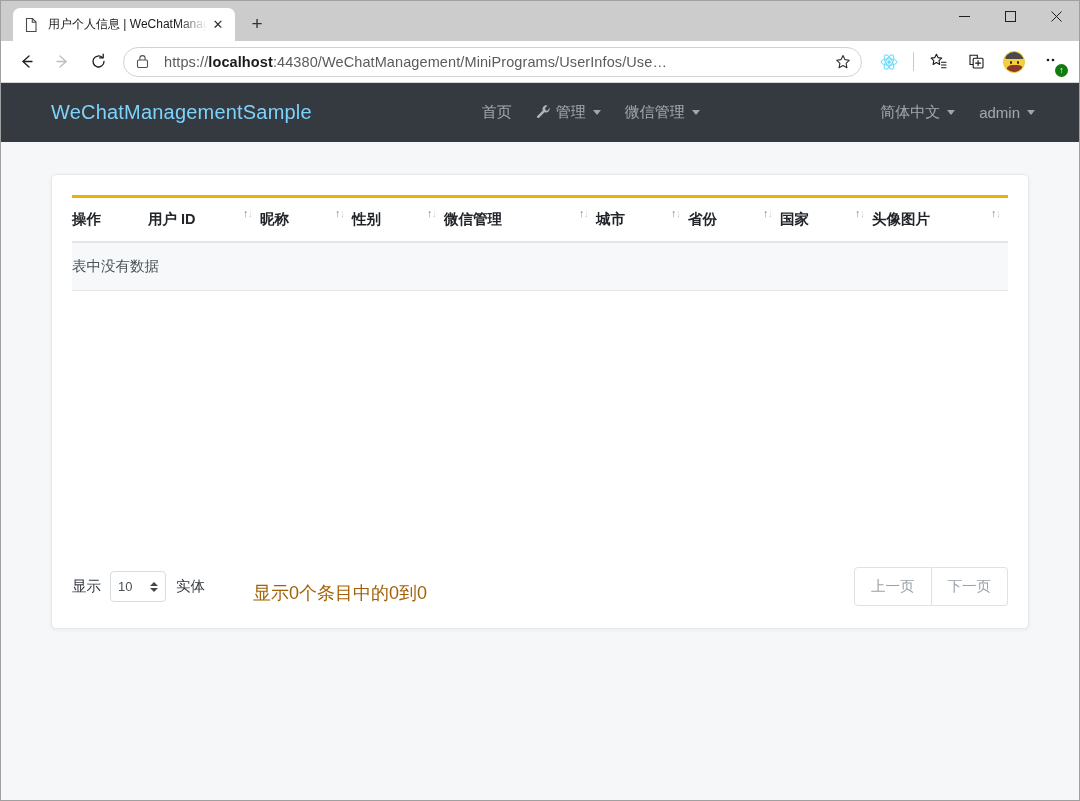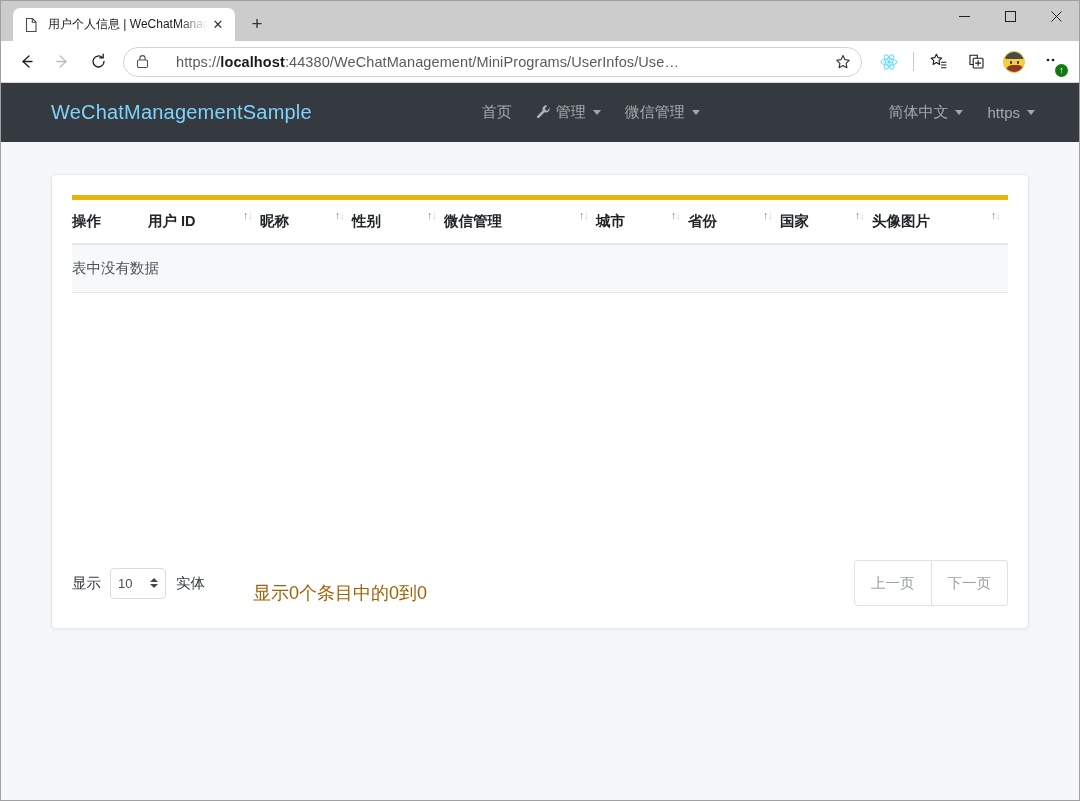--- a/index.html
+++ b/index.html
@@ -98,21 +98,20 @@
 
   .urlbar {
     flex: 1 1 auto; height: 30px;
     background: #ffffff;
     border: 1px solid #d2d2d2;
     border-radius: 15px;
     display: flex; align-items: center;
     padding: 0 4px 0 12px;
     margin: 0 8px 0 6px;
     min-width: 0;
-    gap: 12px;
   }
   .lock-icon { flex: 0 0 18px; margin-right: 10px; display: flex; align-items: center; color: #505050; }
   .url-text {
     flex: 1 1 auto;
     font-size: 14.5px; color: #5b5b5b;
     white-space: nowrap; overflow: hidden;
     letter-spacing: 0.1px;
   }
   .url-text .host { color: #1a1a1a; font-weight: 600; }
   .url-star {
@@ -227,21 +226,21 @@
     padding: 20px 20px 0 20px;
     display: flex; flex-direction: column;
     position: relative;
   }
 
   table.dt { width: 100%; border-collapse: collapse; table-layout: fixed; }
   table.dt thead th {
     font-size: 14.5px; font-weight: bold; color: #212529;
     text-align: left;
     padding: 12px 8px 12px 0;
-    border-top: 5px solid #eab308;
+    border-top: 3px solid #eab308;
     border-bottom: 2px solid #e3e5e8;
     white-space: nowrap;
     position: relative;
     vertical-align: middle;
   }
   .th-inner { display: flex; align-items: flex-start; justify-content: space-between; gap: 4px; }
   .sorticon {
     flex: 0 0 auto;
     display: inline-flex; align-items: flex-start;
     font-size: 11px; line-height: 1;
@@ -294,21 +293,21 @@
     margin-left: 48px;
     align-self: flex-end;
     padding-bottom: 1px;
   }
 
   .pager {
     margin-left: auto;
     display: flex;
   }
   .pg-btn {
-    height: 46px;
+    height: 39px;
     min-width: 74px;
     border: 1px solid #dee2e6;
     background: #ffffff;
     font-size: 14.5px; color: #9aa1a8;
     display: flex; align-items: center; justify-content: center;
     padding: 0 16px;
   }
   .pg-btn.first { border-radius: 4px 0 0 4px; }
   .pg-btn.last { border-radius: 0 4px 4px 0; border-left: none; }
 </style>
@@ -449,21 +448,21 @@
           <span class="caret"></span>
         </div>
       </div>
 
       <div class="nav-right">
         <div class="nav-item">
           <span>简体中文</span>
           <span class="caret"></span>
         </div>
         <div class="nav-item">
-          <span>https</span>
+          <span>admin</span>
           <span class="caret"></span>
         </div>
       </div>
     </div>
 
     <div class="page-body">
       <div class="card">
 
         <div class="card-body">
           <table class="dt">

